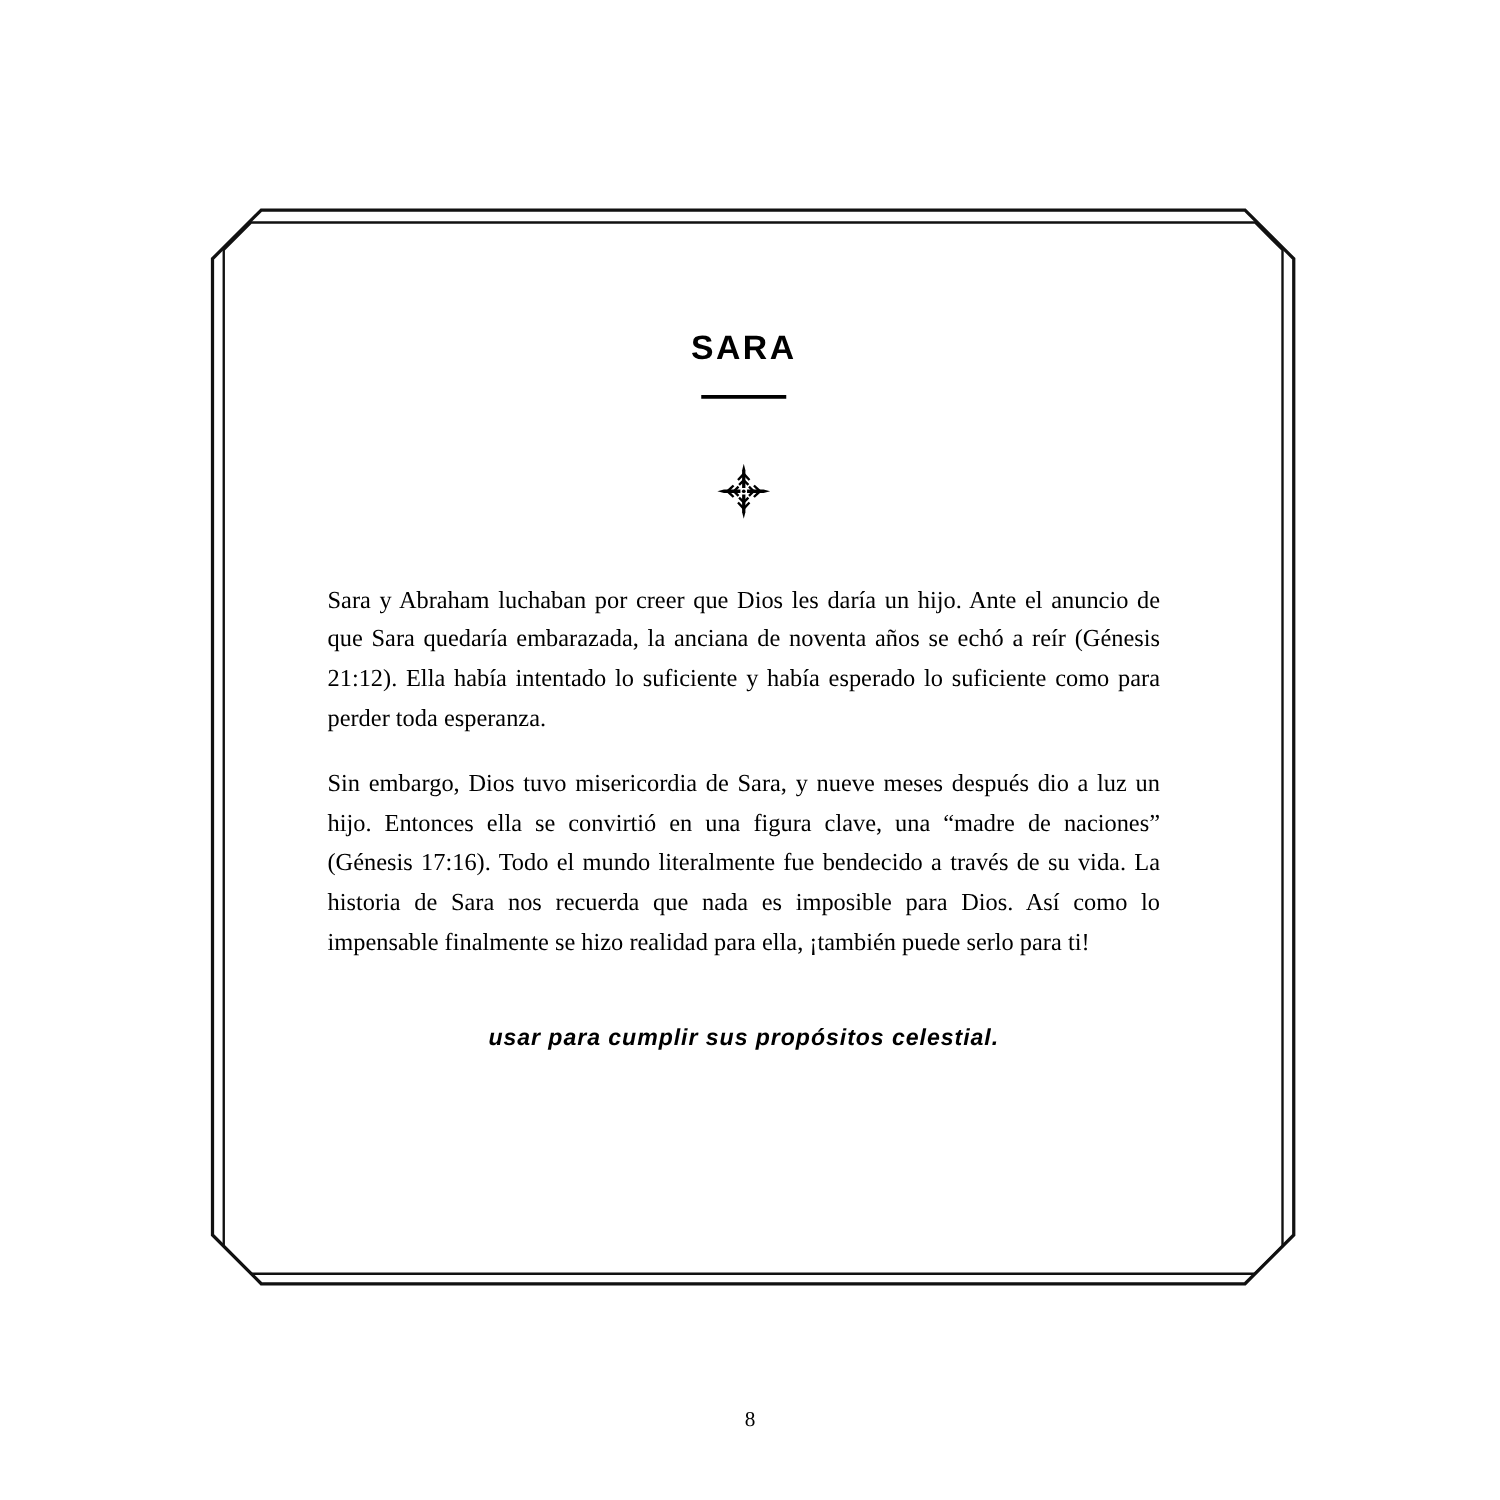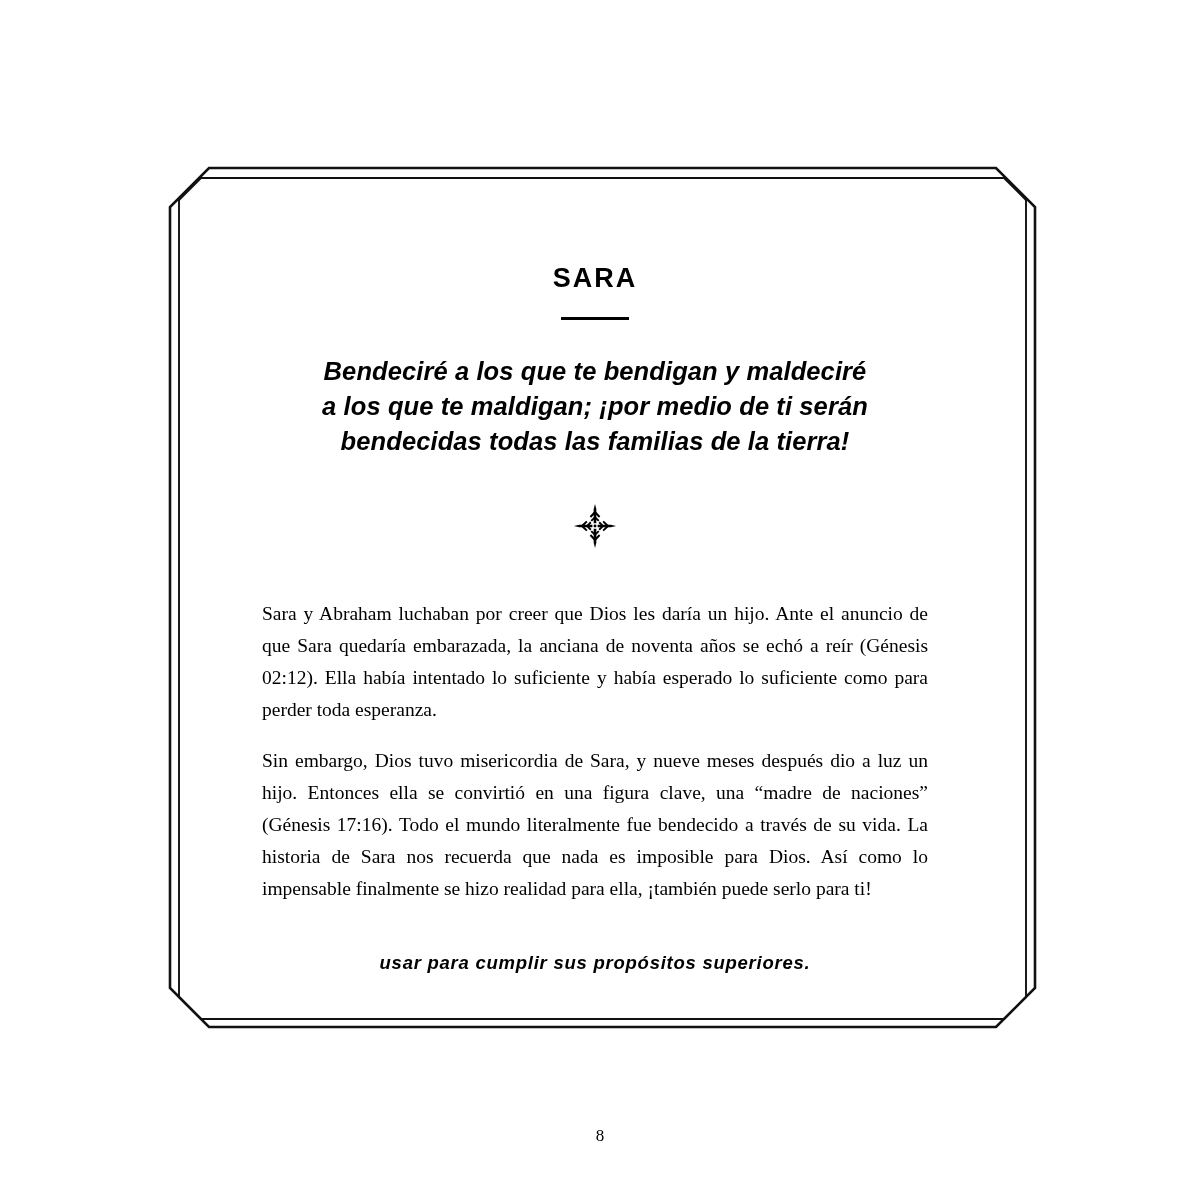--- a/index.html
+++ b/index.html
@@ -143,25 +143,20 @@
   </svg>
 
   <div class="content">
 
     <h1 class="page-title">SARA</h1>
 
     <div class="title-rule-wrap">
       <span class="title-rule"></span>
     </div>
 
-    <div class="verse">
-      <span class="verse-line">Bendeciré a los que te bendigan y maldeciré</span>
-      <span class="verse-line">a los que te maldigan; ¡por medio de ti serán</span>
-      <span class="verse-line">bendecidas todas las familias de la tierra!</span>
-    </div>
 
 
     <div class="ornament-wrap">
       <svg width="44" height="46" viewBox="0 0 100 104" aria-hidden="true">
         <g fill="#000000">
 
           <polygon points="50,2 53,14 53,46 47,46 47,14"></polygon>
 
           <polygon points="50,102 53,90 53,58 47,58 47,90"></polygon>
 
@@ -179,24 +174,24 @@
           <path d="M29,52 L39,42 L42,45 L35,52 L42,59 L39,62 Z"></path>
 
           <path d="M83,52 L70,40 L67,43 L76,52 L67,61 L70,64 Z"></path>
           <path d="M71,52 L61,42 L58,45 L65,52 L58,59 L61,62 Z"></path>
 
           <circle cx="50" cy="52" r="3.4"></circle>
         </g>
       </svg>
     </div>
 
-    <p class="body-copy">Sara y Abraham luchaban por creer que Dios les daría un hijo. Ante el anuncio de que Sara quedaría embarazada, la anciana de noventa años se echó a reír (Génesis 02:12). Ella había intentado lo suficiente y había esperado lo suficiente como para perder toda esperanza.</p>
+    <p class="body-copy">Sara y Abraham luchaban por creer que Dios les daría un hijo. Ante el anuncio de que Sara quedaría embarazada, la anciana de noventa años se echó a reír (Génesis 21:12). Ella había intentado lo suficiente y había esperado lo suficiente como para perder toda esperanza.</p>
     <p class="body-copy">Sin embargo, Dios tuvo misericordia de Sara, y nueve meses después dio a luz un hijo. Entonces ella se convirtió en una figura clave, una “madre de naciones” (Génesis 17:16). Todo el mundo literalmente fue bendecido a través de su vida. La historia de Sara nos recuerda que nada es imposible para Dios. Así como lo impensable finalmente se hizo realidad para ella, ¡también puede serlo para ti!</p>
 
     <div class="closing">
-      <span class="closing-line">usar para cumplir sus propósitos superiores.</span>
+      <span class="closing-line">usar para cumplir sus propósitos celestial.</span>
     </div>
 
   </div>
 
   <div class="page-number">8</div>
 
 </div>
 
 </body></html>

